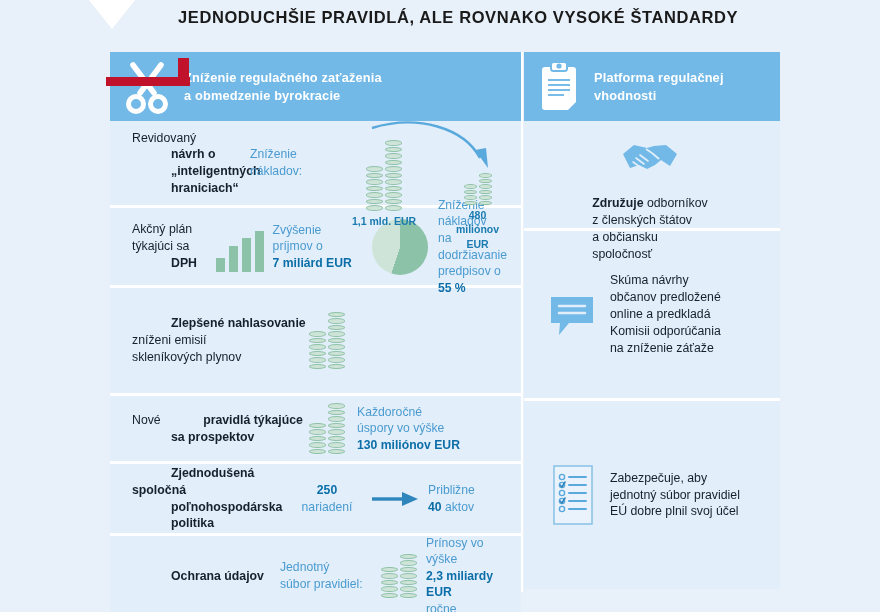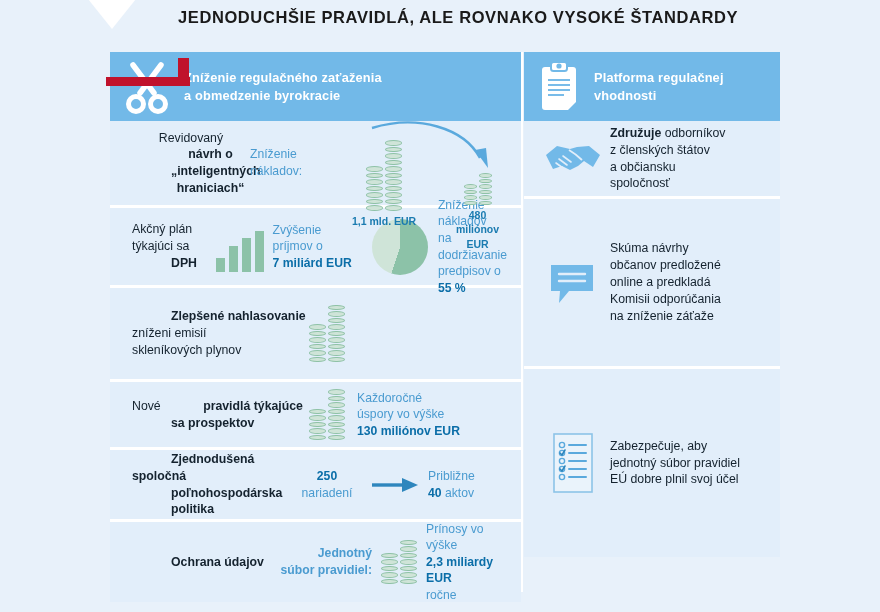--- a/index.html
+++ b/index.html
@@ -205,21 +205,21 @@
           <circle cx="34" cy="45" r="7.5" fill="none" stroke="#ffffff" stroke-width="5"></circle>
         </svg>
       </div>
       <div class="hdr-text">
         <div>Zníženie regulačného zaťaženia</div>
         <div>a obmedzenie byrokracie</div>
       </div>
     </div>
 
     <div class="row" style="height:87px;">
-      <div class="r-label" style="width:118px;text-align:center;">
+      <div class="r-label" style="width:118px;">
         <div>Revidovaný</div>
         <div><b>návrh o</b></div>
         <div><b>„inteligentných</b></div>
         <div><b>hraniciach“</b></div>
       </div>
       <div class="note" style="width:94px;">
         <div>Zníženie</div>
         <div>nákladov:</div>
       </div>
       <div class="viz" style="position:relative; flex:1; height:86px;">
@@ -297,21 +297,21 @@
         <div><b>7 miliárd EUR</b></div>
       </div>
       <div class="pie" style="margin:0 10px 0 4px;"></div>
       <div class="note" style="flex:1;">
         <div>Zníženie nákladov</div>
         <div>na dodržiavanie</div>
         <div><span>predpisov o </span><b>55 %</b></div>
       </div>
     </div>
 
-    <div class="row" style="height:94px;">
+    <div class="row" style="height:108px;">
       <div class="r-label" style="width:177px;">
         <div><b>Zlepšené nahlasovanie</b></div>
         <div>zníženi emisií</div>
         <div>skleníkových plynov</div>
       </div>
       <div class="coins" style="margin-right:12px;">
         <div class="stack">
           <div class="coin"></div>
             <div class="coin"></div>
             <div class="coin"></div>
@@ -381,21 +381,21 @@
       <div class="note" style="flex:1;">
         <div>Približne</div>
         <div><b>40</b> <span>aktov</span></div>
       </div>
     </div>
 
     <div class="row" style="height:80px;">
       <div class="r-label" style="width:148px;">
         <div><b>Ochrana údajov</b></div>
       </div>
-      <div class="note" style="width:92px; text-align:right;font-weight:bold;">
+      <div class="note" style="width:92px; text-align:left;">
         <div>Jednotný</div>
         <div>súbor pravidiel:</div>
       </div>
       <div class="coins" style="margin:0 9px;">
         <div class="stack">
           <div class="coin"></div>
             <div class="coin"></div>
             <div class="coin"></div>
           <div class="coin"></div>
             <div class="coin"></div>
@@ -435,21 +435,21 @@
           </g>
           <polygon points="30,49 38,49 38,41" fill="#72b9e8"></polygon>
         </svg>
       </div>
       <div class="hdr-text">
         <div>Platforma regulačnej</div>
         <div>vhodnosti</div>
       </div>
     </div>
 
-    <div class="ritem" style="height:78px;">
+    <div class="ritem" style="height:110px;flex-direction:column;">
       <div class="ic">
         <svg width="58" height="40" viewBox="0 0 58 40">
           <path d="M2 16 L13 7 L26 10 L33 8 L45 7 L56 16 L49 28 L40 22 L34 27 L26 31 L18 27 L9 30 Z" fill="#72b9e8"></path>
           <g stroke="#e2eefa" stroke-width="1.6" stroke-linecap="round">
             <line x1="12" y1="24" x2="19" y2="29"></line>
             <line x1="15" y1="20" x2="23" y2="26"></line>
             <line x1="19" y1="17" x2="27" y2="23"></line>
           </g>
           <path d="M25 11 C30 14 34 17 38 21" stroke="#e2eefa" stroke-width="1.8" fill="none"></path>
         </svg>

